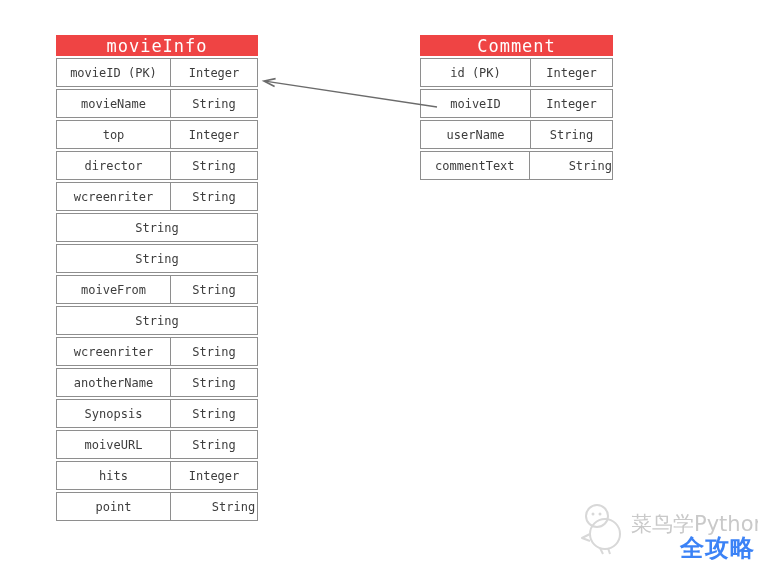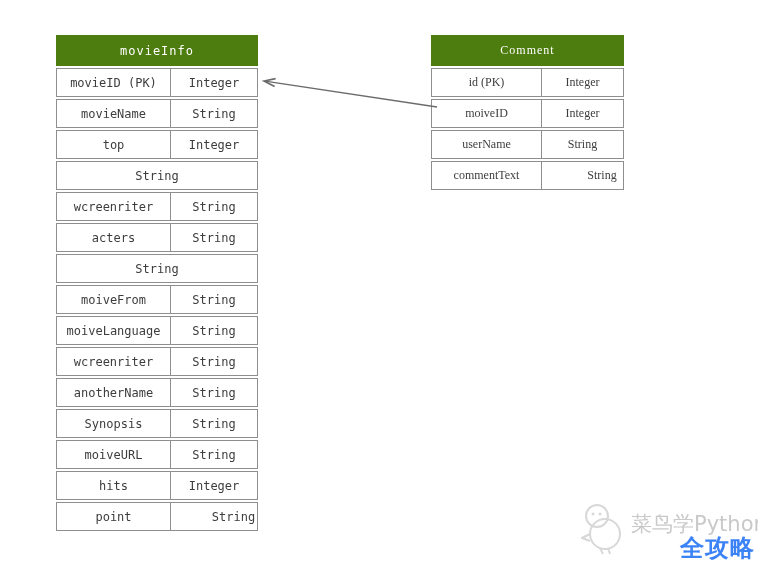--- a/index.html
+++ b/index.html
@@ -9,28 +9,28 @@
     width: 758px;
     height: 563px;
     background: #ffffff;
     overflow: hidden;
     font-family: "DejaVu Sans Mono", "Liberation Mono", monospace;
   }
 
   
   .etable { position: absolute; }
   .etable-movieinfo { left: 56px;  top: 35px; width: 202px; }
-  .etable-comment   { left: 431px; top: 35px; width: 193px; font-family: Liberation Serif, serif; }
+  .etable-comment   { left: 420px; top: 35px; width: 193px; }
 
   .t-header {
-    height: 31px;
+    height: 21px;
     margin-bottom: 2px;
-    background: #4d7c0f;
+    background: #ef4444;
     color: #ffffff;
-    font-size: 12px;
+    font-size: 17px;
     display: flex;
     align-items: center;
     justify-content: center;
     letter-spacing: 1px;
   }
 
   .t-row {
     height: 29px;
     margin-bottom: 2px;
     border: 1px solid #8e8e8e;
@@ -110,44 +110,43 @@
           <div class="cell cell-name">movieName</div>
           <div class="cell cell-type">String</div>
         </div>
 
         <div class="t-row">
           <div class="cell cell-name">top</div>
           <div class="cell cell-type">Integer</div>
         </div>
 
         <div class="t-row">
+          <div class="cell cell-name">director</div>
           <div class="cell cell-type">String</div>
         </div>
 
         <div class="t-row">
           <div class="cell cell-name">wcreenriter</div>
           <div class="cell cell-type">String</div>
         </div>
 
         <div class="t-row">
-          <div class="cell cell-name">acters</div>
           <div class="cell cell-type">String</div>
         </div>
 
         <div class="t-row">
           <div class="cell cell-type">String</div>
         </div>
 
         <div class="t-row">
           <div class="cell cell-name">moiveFrom</div>
           <div class="cell cell-type">String</div>
         </div>
 
         <div class="t-row">
-          <div class="cell cell-name">moiveLanguage</div>
           <div class="cell cell-type">String</div>
         </div>
 
         <div class="t-row">
           <div class="cell cell-name">wcreenriter</div>
           <div class="cell cell-type">String</div>
         </div>
 
         <div class="t-row">
           <div class="cell cell-name">anotherName</div>

